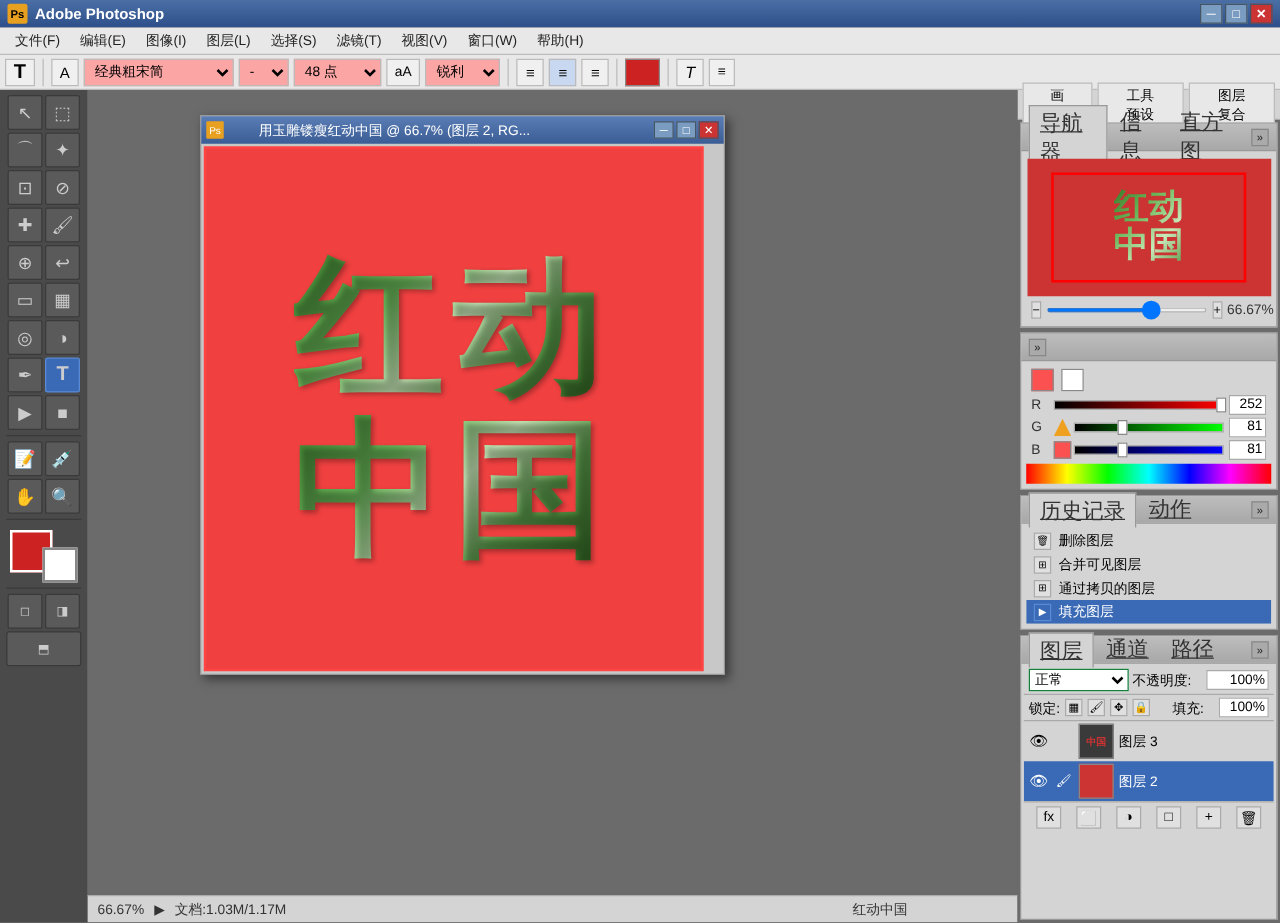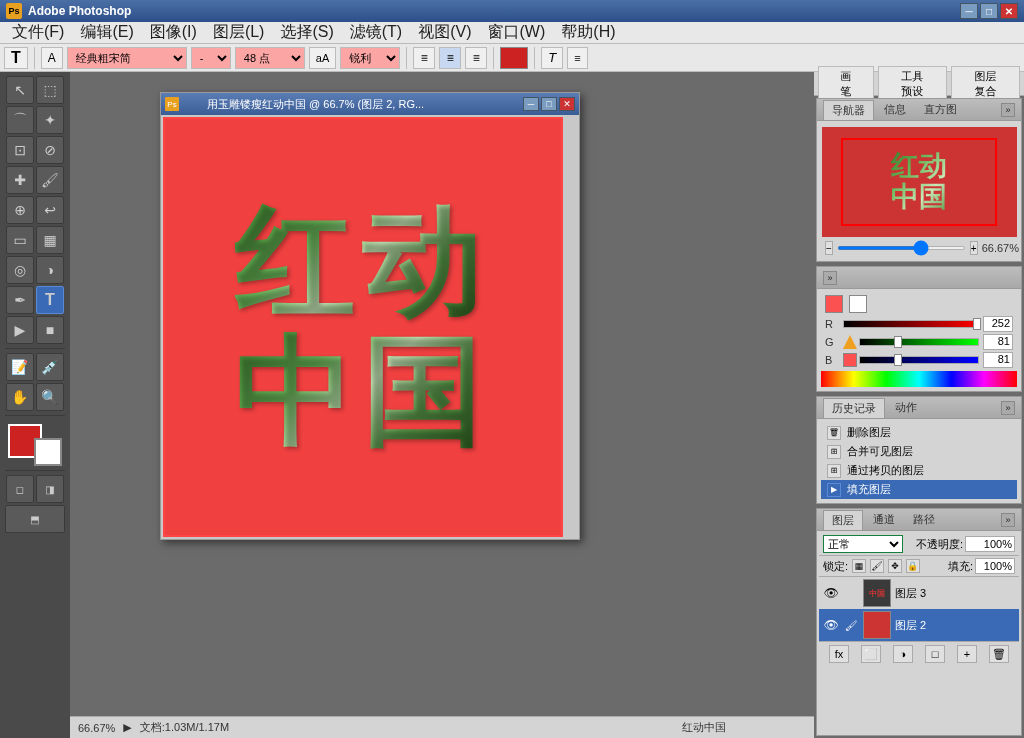--- a/index.html
+++ b/index.html
@@ -14,21 +14,21 @@
     #titlebar .icon { width: 16px; height: 16px; background: #e8a020; margin-right: 6px; border-radius: 2px; display: flex; align-items: center; justify-content: center; font-size: 9px; color: #000; }
     #titlebar .title { flex: 1; }
     #titlebar .win-buttons { display: flex; gap: 2px; }
     #titlebar .win-btn { width: 18px; height: 16px; background: #7a9cc0; border: 1px solid #456; cursor: pointer; display: flex; align-items: center; justify-content: center; font-size: 10px; color: white; }
     #titlebar .win-btn.close { background: #cc3333; }
 
     
     #menubar {
       width: 100%; height: 22px; background: #e8e8e8;
       display: flex; align-items: center; padding: 0 4px;
-      border-bottom: 1px solid #bbb; font-size: 16px; color: #222;
+      border-bottom: 1px solid #bbb; font-size: 11px; color: #222;
     }
     #menubar span { padding: 2px 8px; cursor: pointer; }
 
     
     #toolbar {
       width: 100%; height: 28px; background: #e8e8e8;
       display: flex; align-items: center; padding: 0 4px; gap: 4px;
       border-bottom: 1px solid #bbb;
     }
     .tb-btn { height: 22px; padding: 0 6px; border: 1px solid #bbb; background: #f0f0f0; cursor: pointer; font-size: 11px; display: flex; align-items: center; }
@@ -109,21 +109,21 @@
     
     .panel {
       background: #d4d4d4; border: 1px solid #999; margin: 2px;
     }
     .panel-header {
       height: 22px; background: linear-gradient(to bottom, #bdbdbd, #a8a8a8);
       display: flex; align-items: center; padding: 0 6px; gap: 4px;
       border-bottom: 1px solid #999; font-size: 12px; color: #222;
     }
     .panel-header .panel-tabs { display: flex; gap: 2px; flex: 1; }
-    .panel-tab { padding: 2px 8px; cursor: pointer; font-size: 11px; color: #333; }
+    .panel-tab { padding: 2px 8px; cursor: pointer; font-size: 17px; color: #333; text-decoration: underline; }
     .panel-tab.active { background: #d4d4d4; border-top: 1px solid #999; border-left: 1px solid #999; border-right: 1px solid #999; }
     .panel-close { width: 14px; height: 14px; background: #aaa; border: 1px solid #888; cursor: pointer; display: flex; align-items: center; justify-content: center; font-size: 9px; }
     .panel-body { padding: 4px; }
 
     
     #navigator-panel { }
     .nav-preview {
       width: 195px; height: 110px; background: #cc3333;
       position: relative; overflow: hidden; margin: 2px auto;
       display: flex; align-items: center; justify-content: center;
@@ -159,21 +159,21 @@
     #history-panel { }
     .history-item { display: flex; align-items: center; padding: 2px 6px; gap: 6px; cursor: pointer; font-size: 11px; }
     .history-item.active { background: #3a6ab5; color: white; }
     .history-icon { width: 14px; height: 14px; background: #e0e0e0; border: 1px solid #aaa; display: flex; align-items: center; justify-content: center; font-size: 8px; flex-shrink: 0; }
     .history-scroll { max-height: 80px; overflow-y: auto; }
 
     
     #layers-panel { flex: 1; }
     .layers-toolbar { display: flex; align-items: center; padding: 2px 4px; gap: 2px; border-bottom: 1px solid #aaa; }
     .layers-select { height: 18px; font-size: 11px; border: 1px solid #15803d; background: white; }
-    .layers-opacity { font-size: 11px; display: flex; align-items: center; gap: 2px; margin-left: auto; }
+    .layers-opacity { font-size: 11px; display: flex; align-items: center; gap: 12px; margin-left: auto; }
     .layers-lock-row { display: flex; align-items: center; padding: 2px 4px; gap: 4px; border-bottom: 1px solid #aaa; font-size: 11px; }
     .lock-icon { width: 14px; height: 14px; background: #e0e0e0; border: 1px solid #aaa; cursor: pointer; display: flex; align-items: center; justify-content: center; font-size: 9px; }
     .layers-list { overflow-y: auto; max-height: 130px; }
     .layer-row { display: flex; align-items: center; padding: 2px 4px; gap: 4px; cursor: pointer; height: 32px; }
     .layer-row.active { background: #3a6ab5; color: white; }
     .layer-eye { width: 16px; height: 16px; cursor: pointer; display: flex; align-items: center; justify-content: center; font-size: 12px; }
     .layer-brush { width: 16px; height: 16px; cursor: pointer; display: flex; align-items: center; justify-content: center; font-size: 10px; }
     .layer-thumb { width: 28px; height: 28px; border: 1px solid #888; overflow: hidden; flex-shrink: 0; }
     .layer-name { flex: 1; font-size: 11px; }
     .layers-footer { display: flex; align-items: center; justify-content: space-around; padding: 3px 4px; border-top: 1px solid #aaa; }

